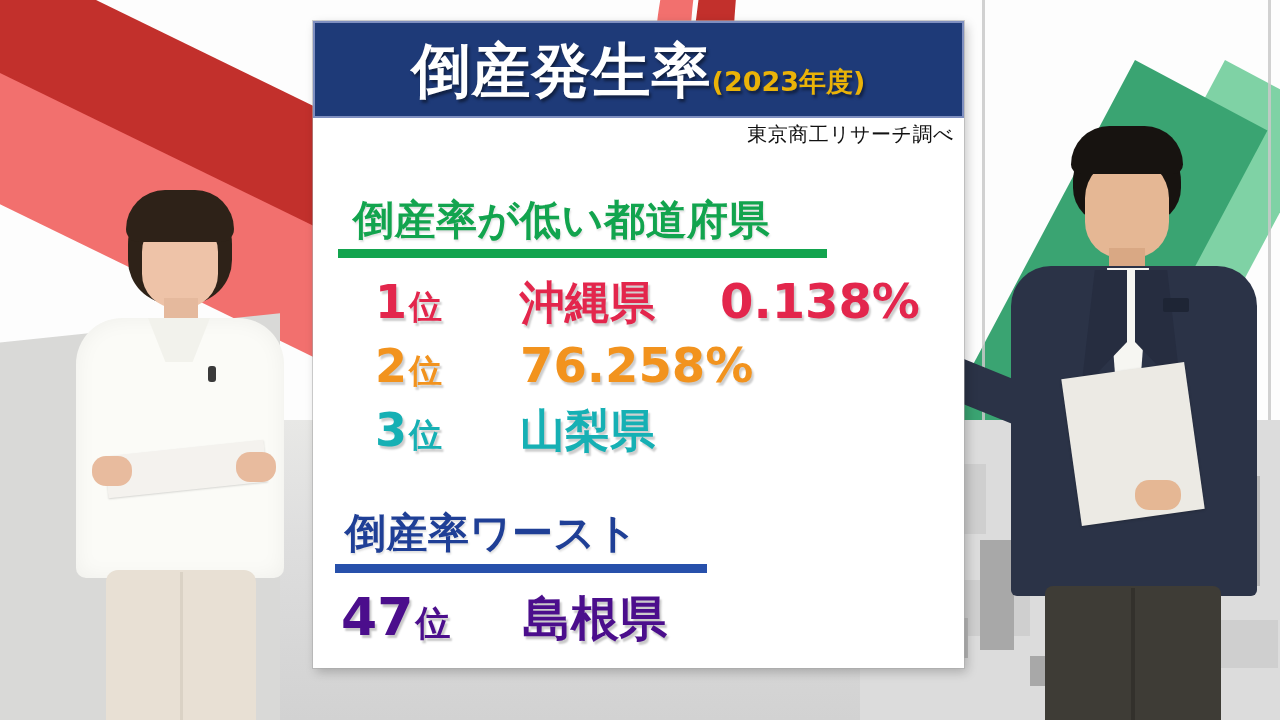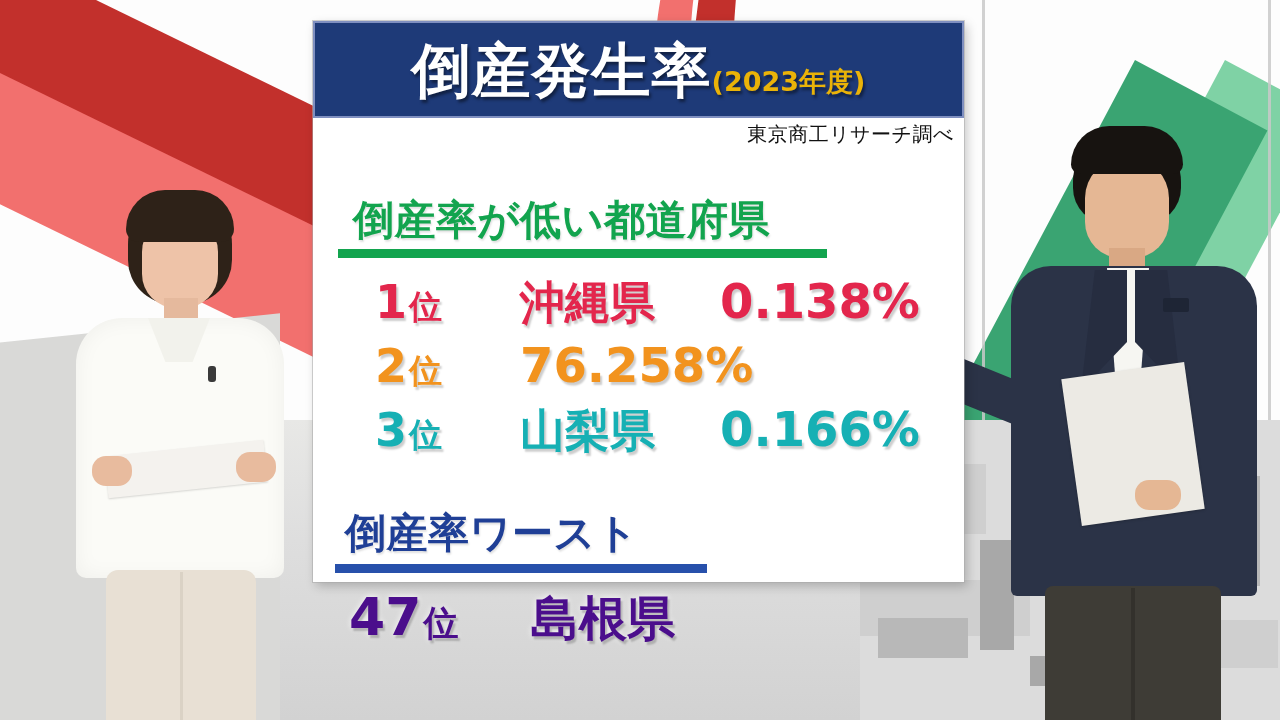--- a/index.html
+++ b/index.html
@@ -98,21 +98,21 @@
   #p-right .pocket{position:absolute;left:178px;top:178px;width:26px;height:14px;background:#1e2535;border-radius:2px;}
   #p-right .legs{position:absolute;left:60px;top:466px;width:176px;height:254px;background:#3e3c36;border-radius:8px;}
   #p-right .legsplit{position:absolute;left:146px;top:468px;width:4px;height:250px;background:#33312c;}
   #p-right .arm-out{position:absolute;left:-58px;top:250px;width:120px;height:42px;background:#2b3347;transform:rotate(22deg);border-radius:20px;}
   #p-right .hand-out{position:absolute;left:-74px;top:268px;width:46px;height:34px;background:#e5b794;border-radius:16px;transform:rotate(12deg);}
   #p-right .paper{position:absolute;left:86px;top:250px;width:124px;height:148px;background:#eceae4;transform:rotate(-8deg);box-shadow:0 1px 3px rgba(0,0,0,.2);}
   #p-right .hand-p{position:absolute;left:150px;top:360px;width:46px;height:30px;background:#e5b794;border-radius:14px;}
 
   
   #panel{
-    position:absolute;left:313px;top:21px;width:651px;height:561px;
+    position:absolute;left:313px;top:21px;width:651px;height:647px;
     background:#ffffff;
     box-shadow:0 0 0 1px rgba(170,170,170,.55), 3px 4px 10px rgba(0,0,0,.22);
   }
   #panel-header{
     position:absolute;left:0;top:0;width:651px;height:97px;
     background:#1e3a78;
     border:2px solid #7f8fc0;
     box-sizing:border-box;
     display:flex;align-items:center;justify-content:center;
   }
@@ -167,21 +167,21 @@
   .sh-purple{color:#4b0e8c;text-shadow:2px 3px 2px rgba(0,0,0,.22), 0 0 6px rgba(255,255,255,.85);}
 
   #row0{left:62px;top:252px;}
   #row1{left:62px;top:316px;}
   #row2{left:62px;top:380px;}
   #rowW{left:28px;top:566px;}
   #rowW .rank-num{font-size:52px;}
   #rowW .rank-unit{font-size:35px;}
   #rowW .pref{font-size:48px;}
   #rowW .value{font-size:52px;}
-  #rowW .col-rank{width:182px;margin-left:8px;}
+  #rowW .col-rank{width:182px;}
   #rowW .col-pref{width:215px;}
 </style>
 </head>
 <body>
 
 <div id="stage">
 
   <div class="bg-white"></div>
 
   <div class="band band-red-dark-left"></div>
@@ -277,21 +277,20 @@
       </span>
       <span class="col-val value sh-orange">76.258%</span>
     </div>
 
     <div class="row" id="row2">
       <span class="col-rank sh-teal">
         <span class="rank-num">3</span>
         <span class="rank-unit">位</span>
       </span>
       <span class="col-pref pref sh-teal">山梨県</span>
-      <span class="col-val value sh-teal">0.166%</span>
     </div>
 
     <div class="section-head" id="head-worst">倒産率ワースト</div>
     <div id="rule-worst"></div>
 
     <div class="row" id="rowW">
       <span class="col-rank sh-purple">
         <span class="rank-num">47</span>
         <span class="rank-unit">位</span>
       </span>

